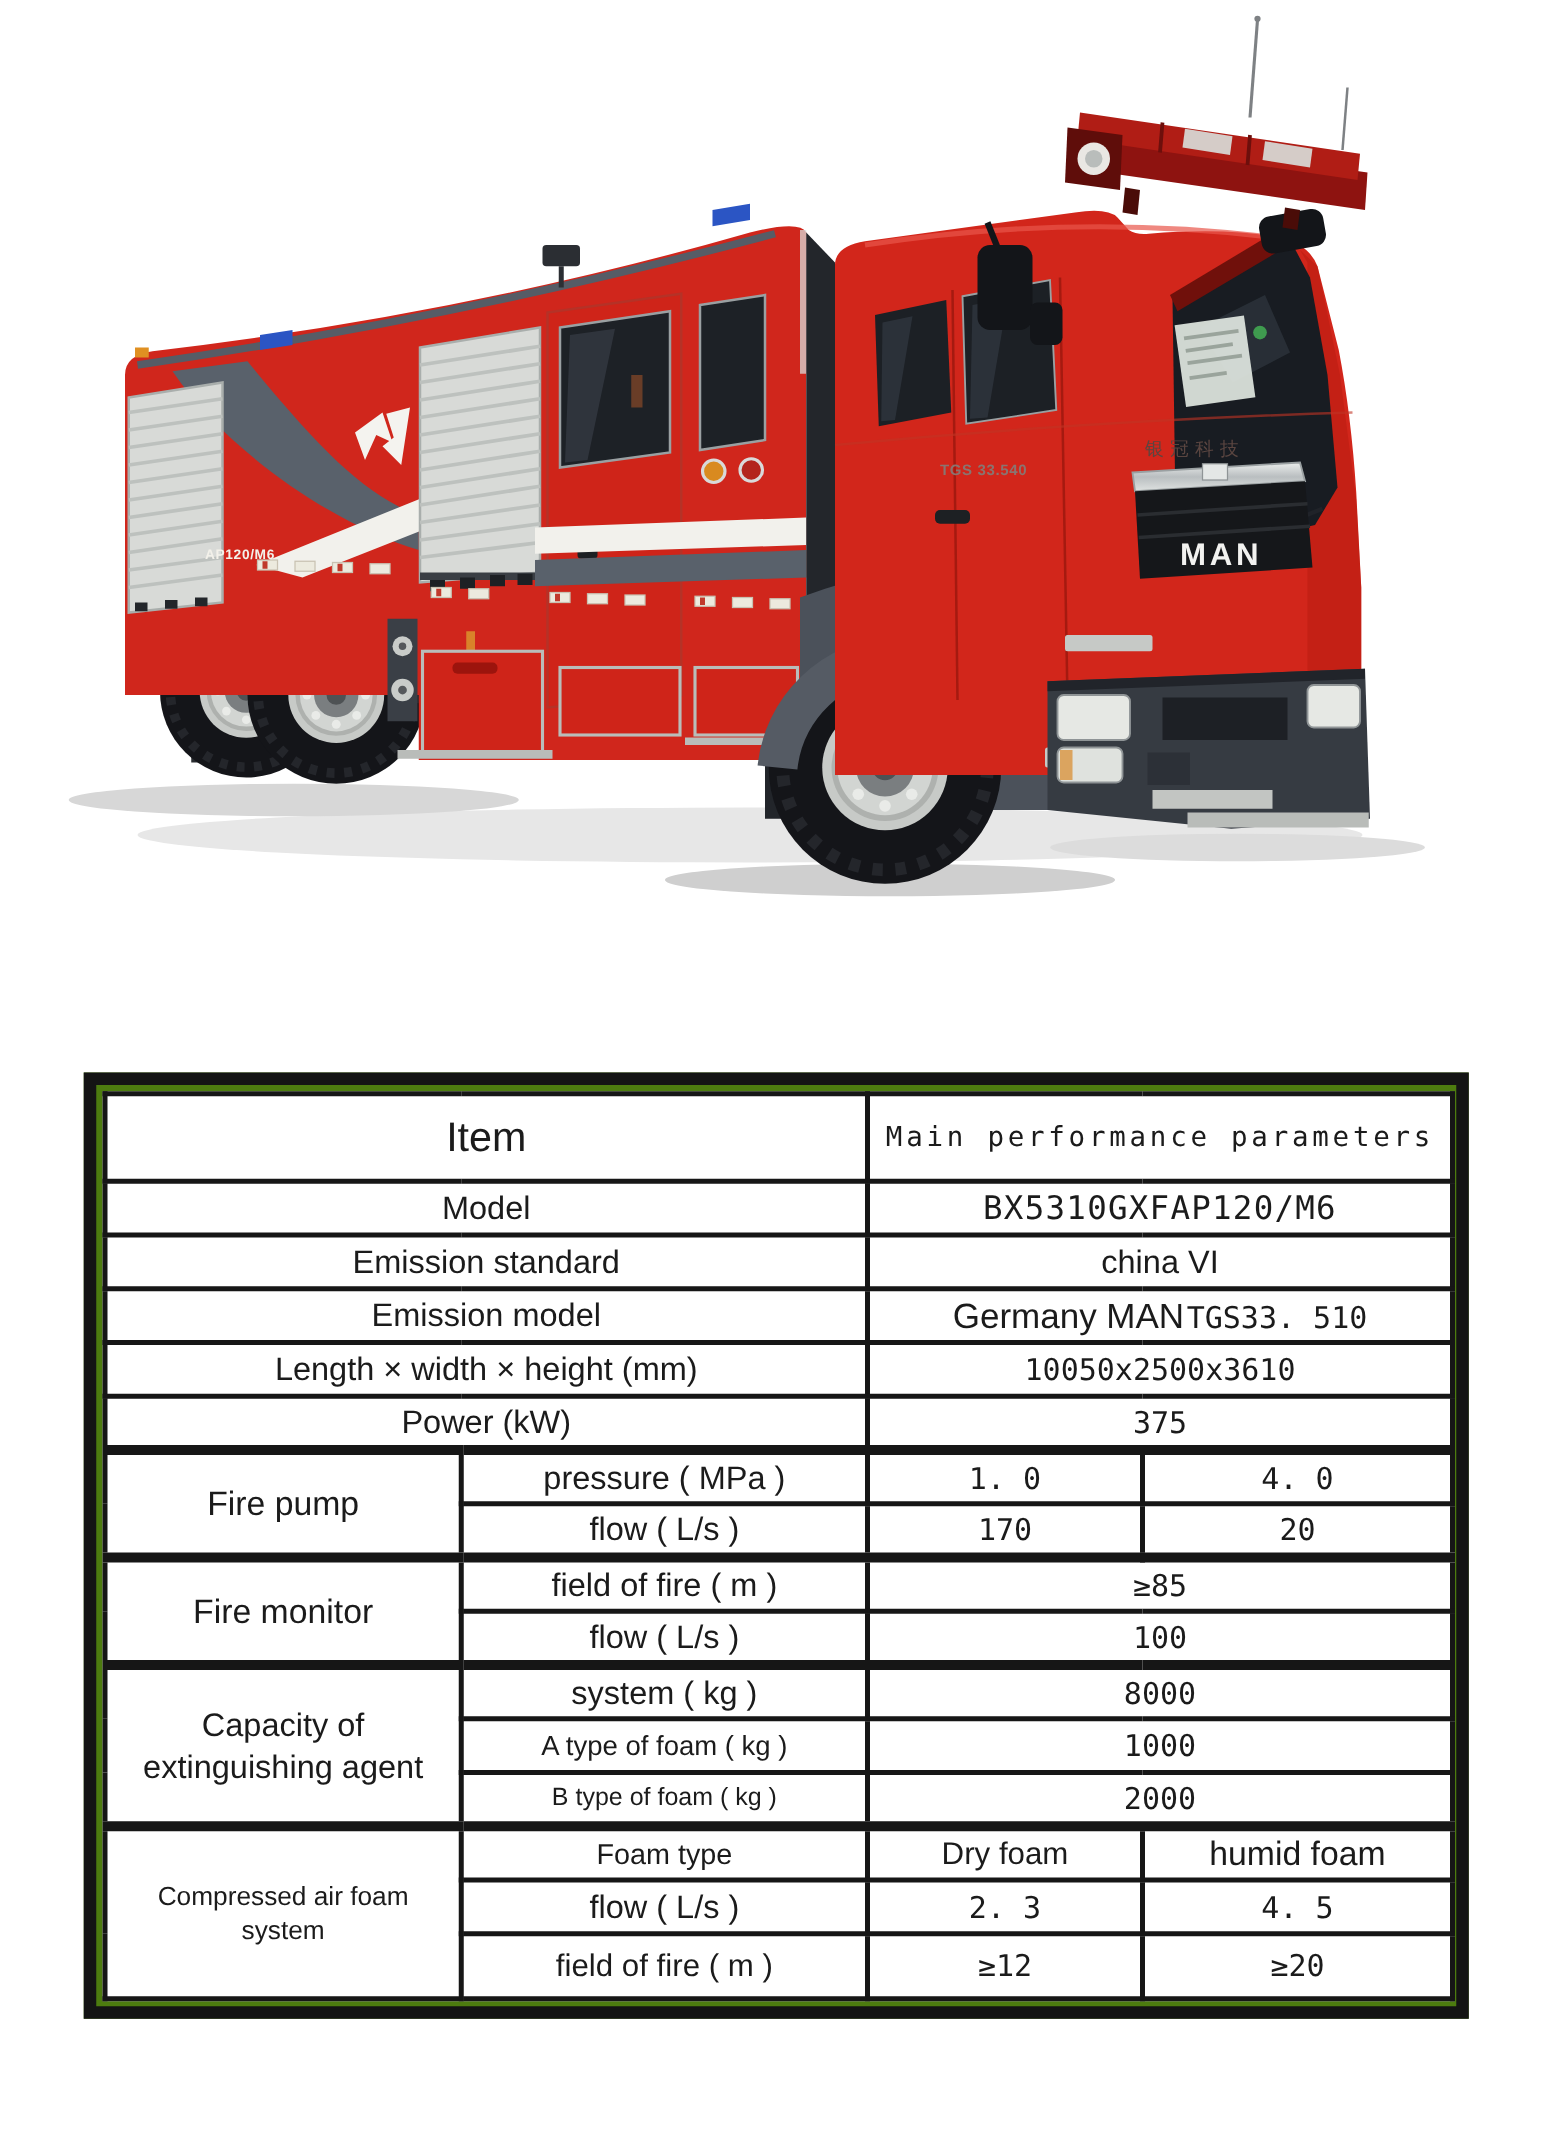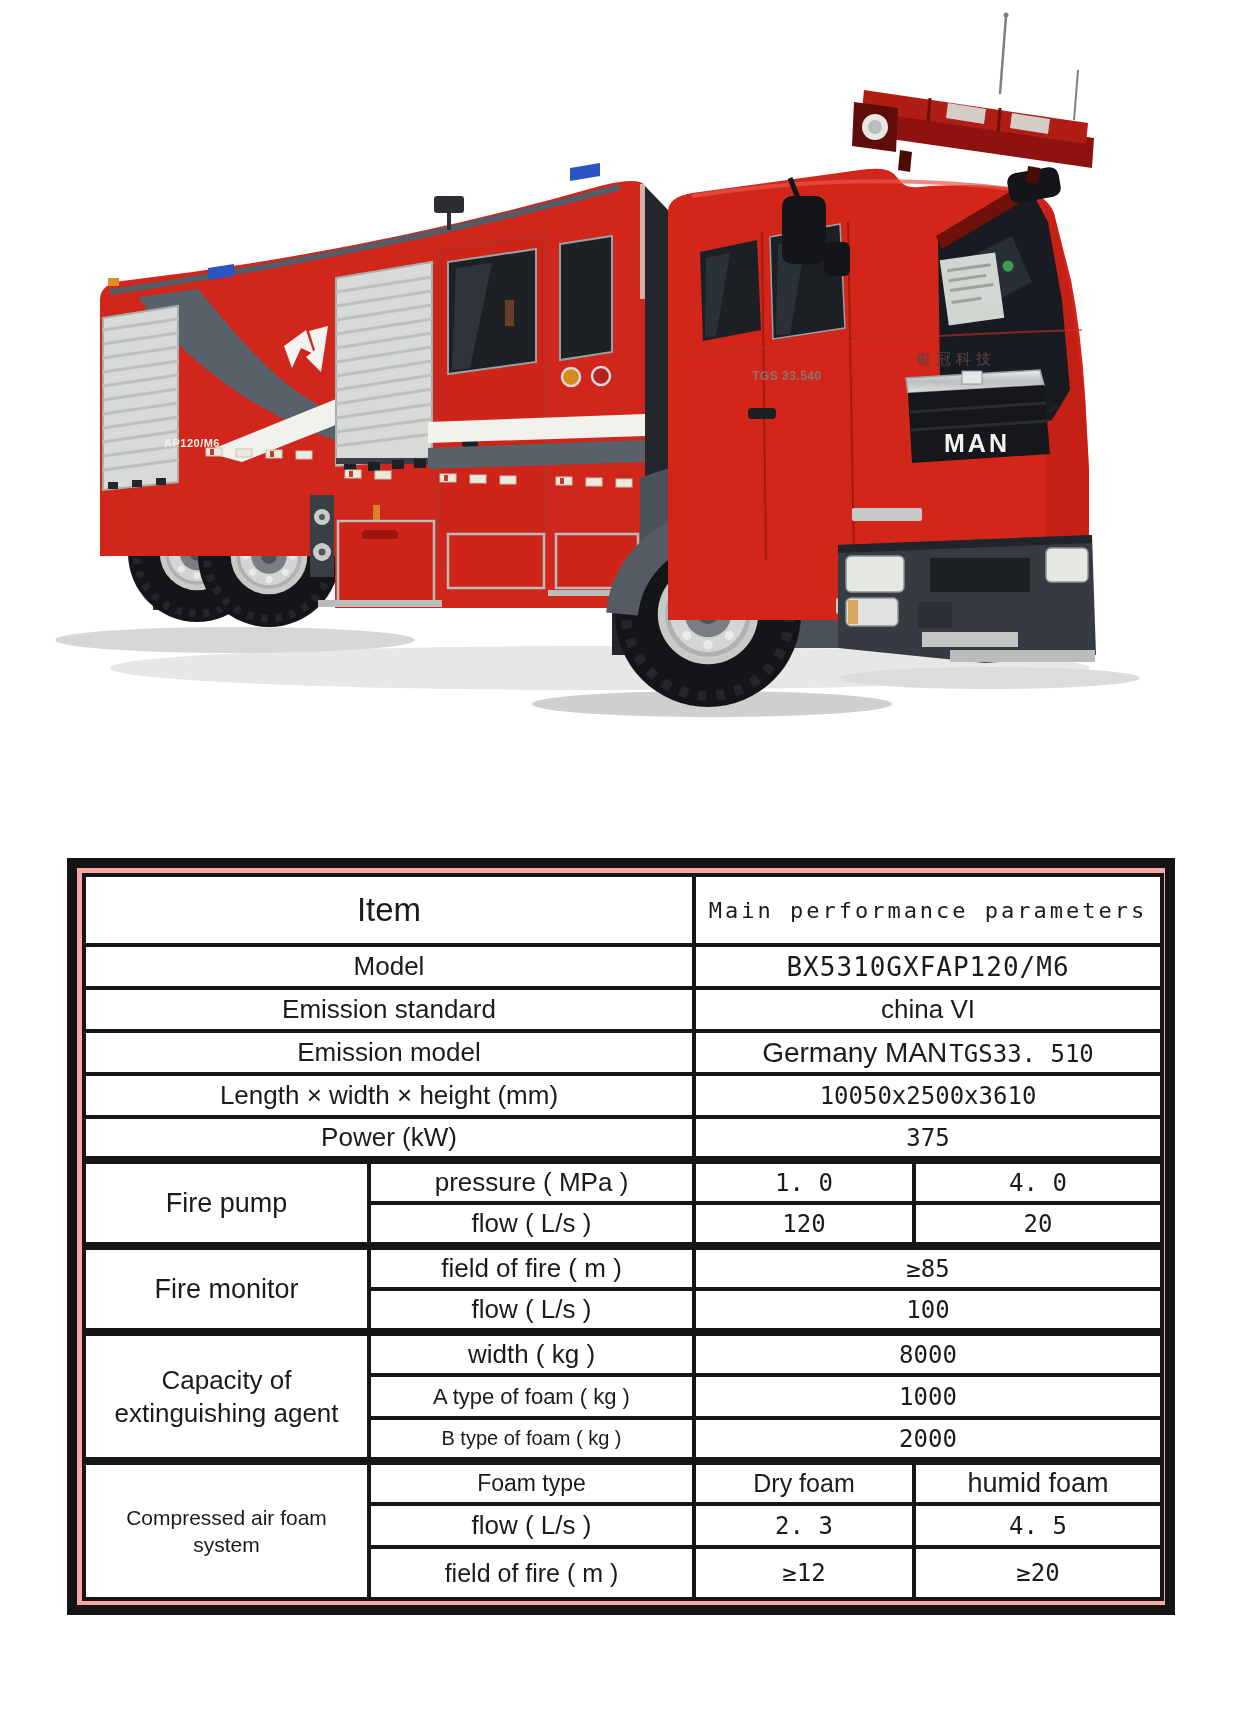--- a/index.html
+++ b/index.html
@@ -3,21 +3,21 @@
 <meta charset="utf-8">
 <style>
   html,body{margin:0;padding:0;background:#ffffff;}
   .page{position:relative;width:1240px;height:1715px;background:#ffffff;overflow:hidden;
         font-family:"Liberation Sans",sans-serif;}
   .truck-figure{position:absolute;left:0;top:0;width:1240px;height:790px;}
   .truck-figure svg{display:block;width:1240px;height:790px;}
 
   
   .table-frame{position:absolute;left:67px;top:858px;width:1108px;height:757px;
-               border:10px solid #141414;padding:5px;box-sizing:border-box;background:#fca5a5;}
+               border:10px solid #141414;padding:5px;box-sizing:border-box;background:#4d7c0f;}
   table.spec{width:100%;height:100%;border-collapse:collapse;table-layout:fixed;background:#fff;}
   table.spec td{border:4px solid #161616;text-align:center;vertical-align:middle;
                 padding:0 4px;color:#1b1b1b;overflow:hidden;}
   tr.section td{border-top-width:8px;}
   .hdr-item{font-size:33px;}
   .hdr-params{font-family:"DejaVu Sans Mono",monospace;font-size:22px;letter-spacing:3px;}
   .lbl{font-size:26px;}
   .lbl-27{font-size:27px;}
   .lbl-25{font-size:25px;}
   .lbl-24{font-size:20px;}
@@ -316,37 +316,37 @@
         </tr>
 
         <tr style="height:43px" class="section">
           <td rowspan="2" class="lbl-27">Fire pump</td>
           <td class="lbl">pressure ( MPa )</td>
           <td class="mono">1. 0</td>
           <td class="mono">4. 0</td>
         </tr>
         <tr style="height:43px">
           <td class="lbl">flow ( L/s )</td>
-          <td class="mono">120</td>
+          <td class="mono">170</td>
           <td class="mono">20</td>
         </tr>
 
         <tr style="height:43px" class="section">
           <td rowspan="2" class="lbl-27">Fire monitor</td>
           <td class="lbl">field of fire  ( m )</td>
           <td colspan="2" class="mono">≥85</td>
         </tr>
         <tr style="height:43px">
           <td class="lbl">flow ( L/s )</td>
           <td colspan="2" class="mono">100</td>
         </tr>
 
         <tr style="height:43px" class="section">
           <td rowspan="3" class="lbl wrap3">Capacity of extinguishing agent</td>
-          <td class="lbl">width ( kg )</td>
+          <td class="lbl">system ( kg )</td>
           <td colspan="2" class="mono">8000</td>
         </tr>
         <tr style="height:43px">
           <td class="lbl-22">A type of foam ( kg )</td>
           <td colspan="2" class="mono">1000</td>
         </tr>
         <tr style="height:43px">
           <td class="lbl-24">B type of foam ( kg )</td>
           <td colspan="2" class="mono">2000</td>
         </tr>

